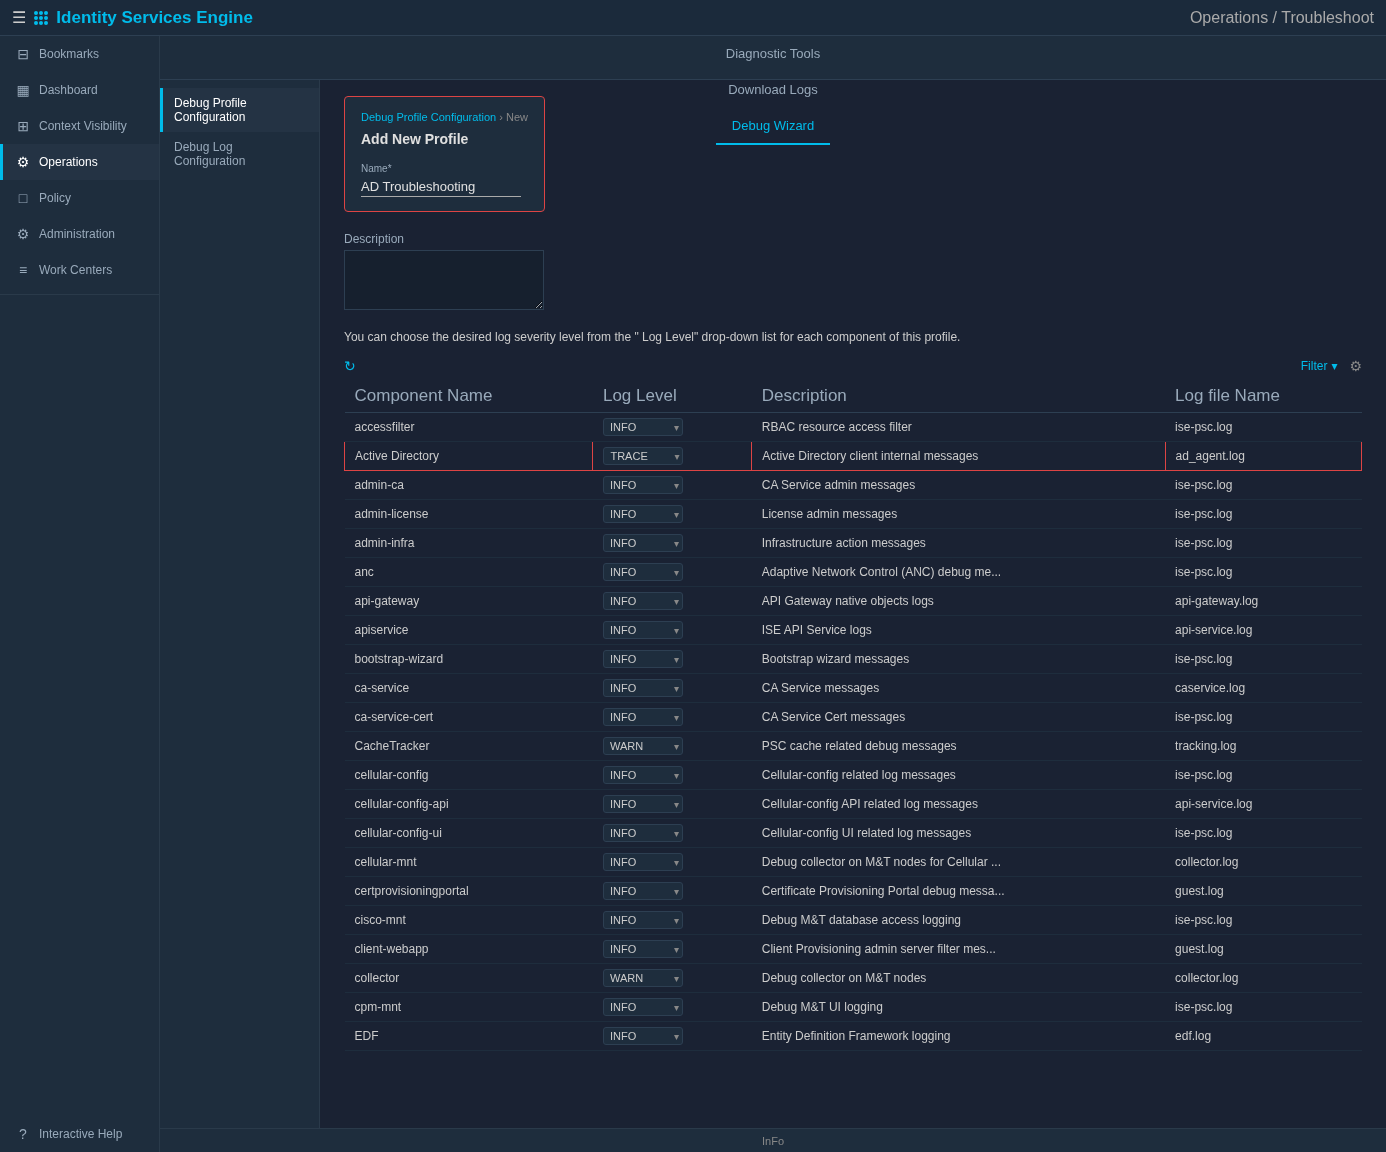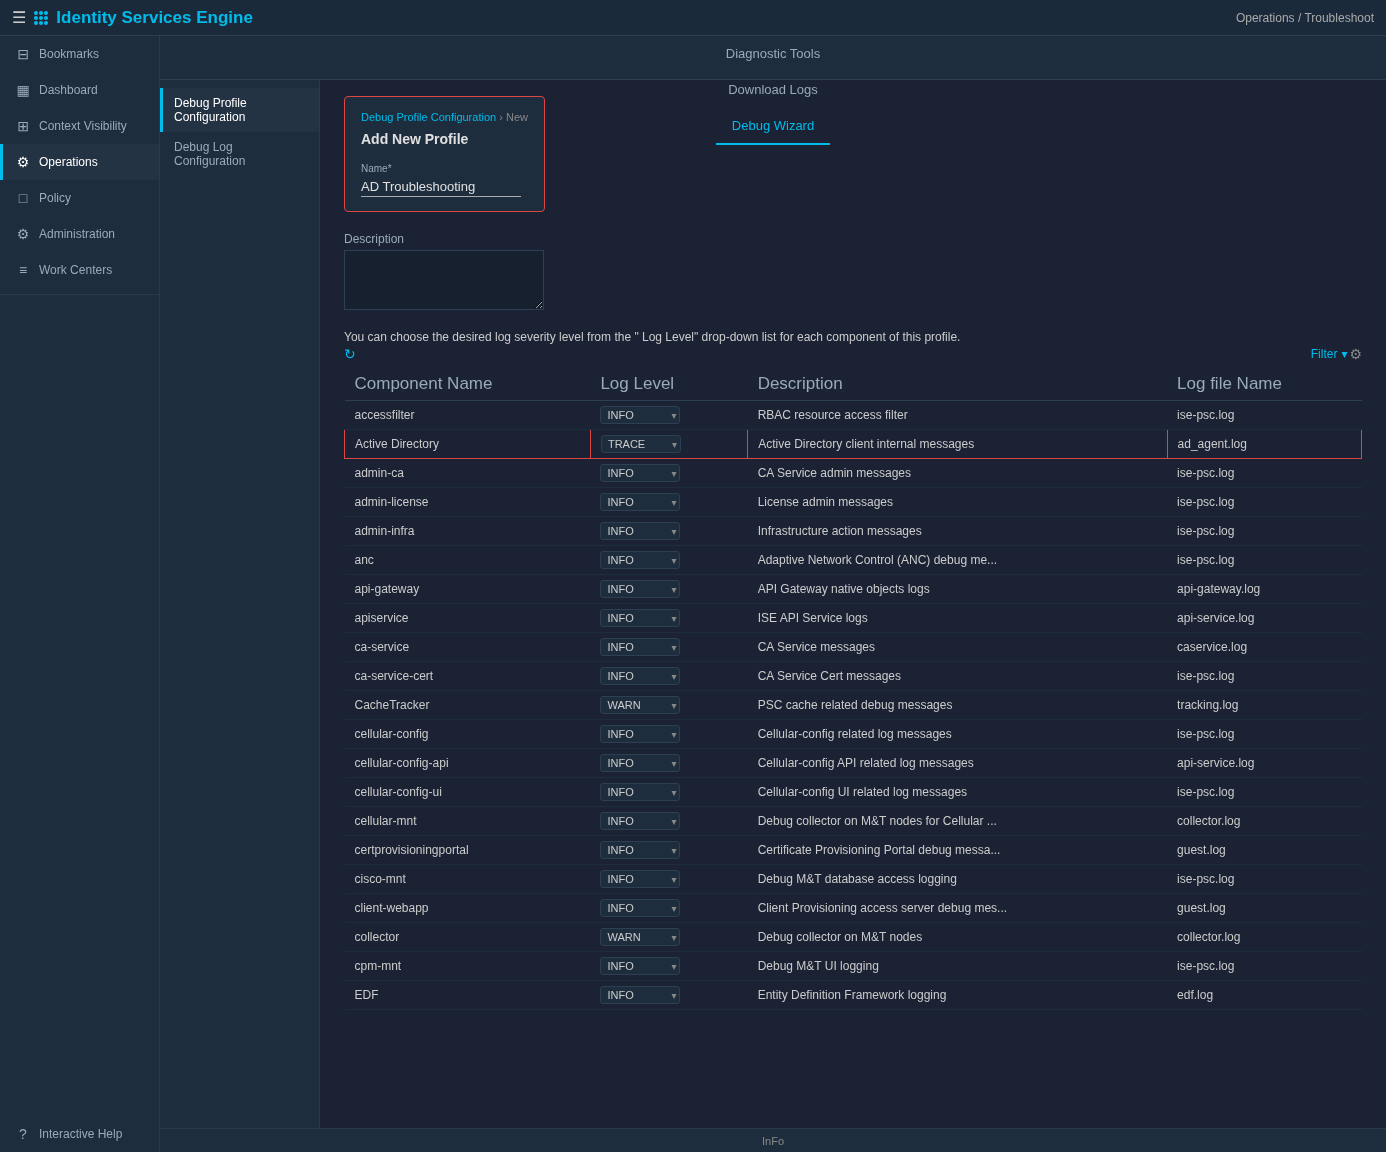--- a/index.html
+++ b/index.html
@@ -11,21 +11,21 @@
       height: 36px;
       display: flex;
       align-items: center;
       padding: 0 12px;
       justify-content: space-between;
       border-bottom: 1px solid #2d3f52;
     }
     .top-nav-left { display: flex; align-items: center; gap: 8px; }
     .top-nav-logo { color: #00bceb; font-size: 17px; font-weight: bold; }
     .hamburger { color: #ccc; font-size: 16px; cursor: pointer; }
-    .top-nav-right { color: #aaa; font-size: 12px; }
+    .top-nav-right { color: #aaa; font-size: 16px; }
 
     
     .layout { display: flex; height: calc(1152px - 36px); }
 
     
     .sidebar {
       width: 160px;
       background: #1e2d3d;
       flex-shrink: 0;
       display: flex;
@@ -135,21 +135,21 @@
       border: 1px solid #2d3f52;
       color: #ccc;
       width: 200px;
       height: 60px;
       resize: vertical;
       outline: none;
       font-size: 12px;
       padding: 4px;
     }
 
-    .log-hint { color: #ccc; font-size: 12px; line-height: 1.4; }
+    .log-hint { color: #ccc; font-size: 12px; margin-bottom: 12px; line-height: 1.4; }
 
     
     .table-controls {
       display: flex;
       align-items: center;
       justify-content: space-between;
       margin-bottom: 6px;
     }
     .refresh-icon { color: #00bceb; font-size: 14px; cursor: pointer; }
     .filter-btn {
@@ -340,21 +340,21 @@
           <div class="desc-label">Description</div>
           <textarea class="desc-textarea" style=""></textarea>
         </div>
 
         
         <div class="log-hint">You can choose the desired log severity level from the " Log Level" drop-down list for each component of this profile.</div>
 
         
         <div class="table-controls">
           <span class="refresh-icon">↻</span>
-          <div style="display:flex;align-items:center;gap:2px;">
+          <div style="display:flex;align-items:center;gap:12px;">
             <div class="filter-btn">
               <span>Filter</span>
               <span>▾</span>
             </div>
             <span class="settings-icon">⚙</span>
           </div>
         </div>
 
         
         <table class="data-table">
@@ -409,20 +409,26 @@
                 <td>API Gateway native objects logs</td>
                 <td>api-gateway.log</td>
               </tr>
               <tr>
                 <td>apiservice</td>
                 <td><div class="select-wrapper"><select><option value="FATAL">FATAL</option><option value="ERROR">ERROR</option><option value="WARN">WARN</option><option value="INFO" selected="">INFO</option><option value="DEBUG">DEBUG</option><option value="TRACE">TRACE</option></select></div></td>
                 <td>ISE API Service logs</td>
                 <td>api-service.log</td>
               </tr>
               <tr>
+                <td>bootstrap-wizard</td>
+                <td><div class="select-wrapper"><select><option value="FATAL">FATAL</option><option value="ERROR">ERROR</option><option value="WARN">WARN</option><option value="INFO" selected="">INFO</option><option value="DEBUG">DEBUG</option><option value="TRACE">TRACE</option></select></div></td>
+                <td>Bootstrap wizard messages</td>
+                <td>ise-psc.log</td>
+              </tr>
+              <tr>
                 <td>ca-service</td>
                 <td><div class="select-wrapper"><select><option value="FATAL">FATAL</option><option value="ERROR">ERROR</option><option value="WARN">WARN</option><option value="INFO" selected="">INFO</option><option value="DEBUG">DEBUG</option><option value="TRACE">TRACE</option></select></div></td>
                 <td>CA Service messages</td>
                 <td>caservice.log</td>
               </tr>
               <tr>
                 <td>ca-service-cert</td>
                 <td><div class="select-wrapper"><select><option value="FATAL">FATAL</option><option value="ERROR">ERROR</option><option value="WARN">WARN</option><option value="INFO" selected="">INFO</option><option value="DEBUG">DEBUG</option><option value="TRACE">TRACE</option></select></div></td>
                 <td>CA Service Cert messages</td>
                 <td>ise-psc.log</td>
@@ -465,21 +471,21 @@
               </tr>
               <tr>
                 <td>cisco-mnt</td>
                 <td><div class="select-wrapper"><select><option value="FATAL">FATAL</option><option value="ERROR">ERROR</option><option value="WARN">WARN</option><option value="INFO" selected="">INFO</option><option value="DEBUG">DEBUG</option><option value="TRACE">TRACE</option></select></div></td>
                 <td>Debug M&amp;T database access logging</td>
                 <td>ise-psc.log</td>
               </tr>
               <tr>
                 <td>client-webapp</td>
                 <td><div class="select-wrapper"><select><option value="FATAL">FATAL</option><option value="ERROR">ERROR</option><option value="WARN">WARN</option><option value="INFO" selected="">INFO</option><option value="DEBUG">DEBUG</option><option value="TRACE">TRACE</option></select></div></td>
-                <td>Client Provisioning access server debug mes...</td>
+                <td>Client Provisioning admin server filter mes...</td>
                 <td>guest.log</td>
               </tr>
               <tr>
                 <td>collector</td>
                 <td><div class="select-wrapper"><select><option value="FATAL">FATAL</option><option value="ERROR">ERROR</option><option value="WARN" selected="">WARN</option><option value="INFO">INFO</option><option value="DEBUG">DEBUG</option><option value="TRACE">TRACE</option></select></div></td>
                 <td>Debug collector on M&amp;T nodes</td>
                 <td>collector.log</td>
               </tr>
               <tr>
                 <td>cpm-mnt</td>

